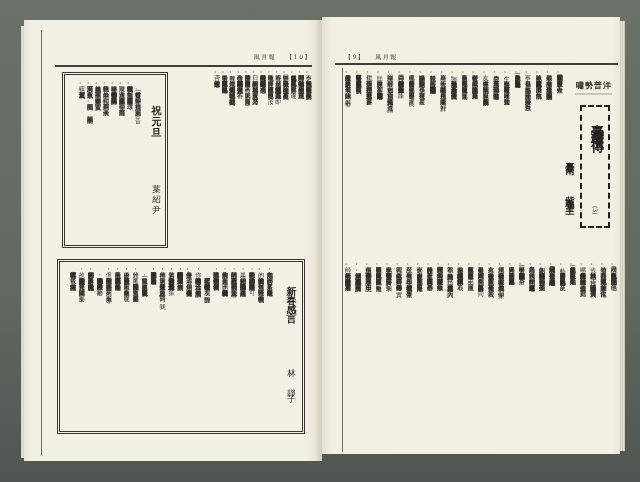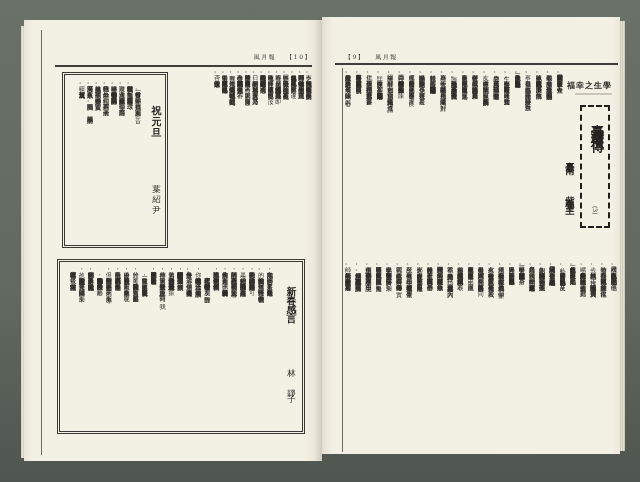--- a/index.html
+++ b/index.html
@@ -123,21 +123,21 @@
   <div class="page right">
     <div class="stack-right"></div>
     <div class="margin-rule" style="left:20px; top:51px; height:384px;"></div>
 
     <div class="header-text" style="left:23px; top:36px;">
       <span>【9】</span>
       <span>風月報</span>
     </div>
     <div class="header-rule" style="left:13px; top:46px; width:283px;"></div>
 
-    <div class="section-label" style="left:254px; top:63px; width:36px;">學生之幸福</div>
+    <div class="section-label" style="left:254px; top:63px; width:36px;">洋普勢嘯</div>
     <div class="label-bar" style="left:253px; top:76px; width:37px;"></div>
 
     <div class="title-box" style="left:258px; top:88px; width:30px; height:123px;">
       <div class="vtitle" style="left:6px; top:7px; font-size:13px; letter-spacing:4px;">臺灣奇俠傳</div>
       <div class="vtitle" style="left:10px; top:99px; font-size:6px; font-weight:normal;">(3)</div>
     </div>
 
     <div class="vtitle" style="left:241px; top:138px; font-size:9px; letter-spacing:4px;">臺南</div>
     <div class="vtitle" style="left:241px; top:172px; font-size:9px; letter-spacing:3px;">紫瓏室主</div>
 

